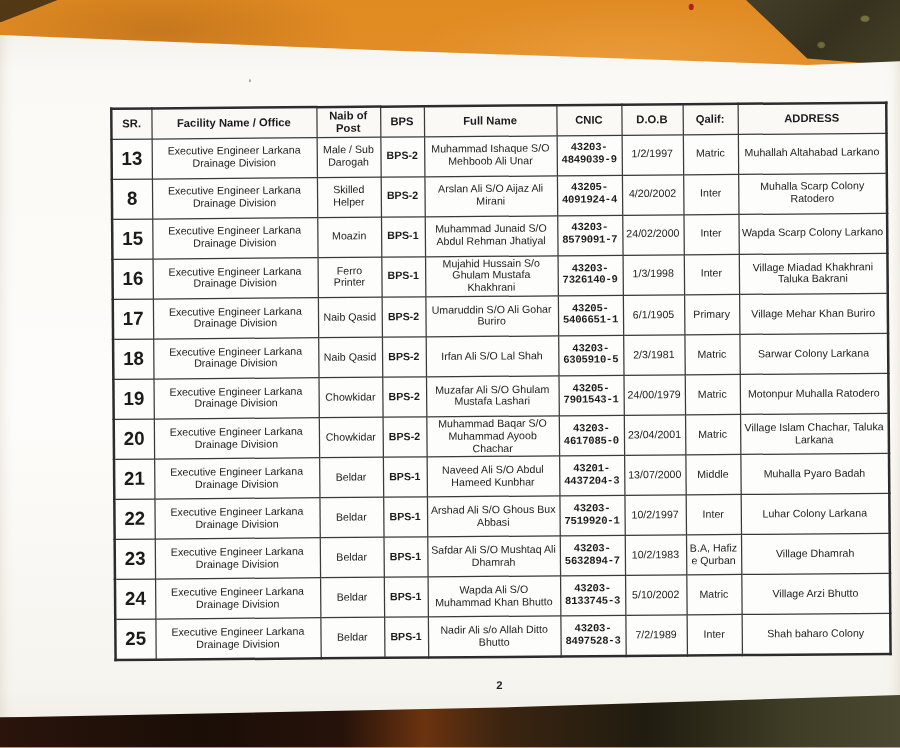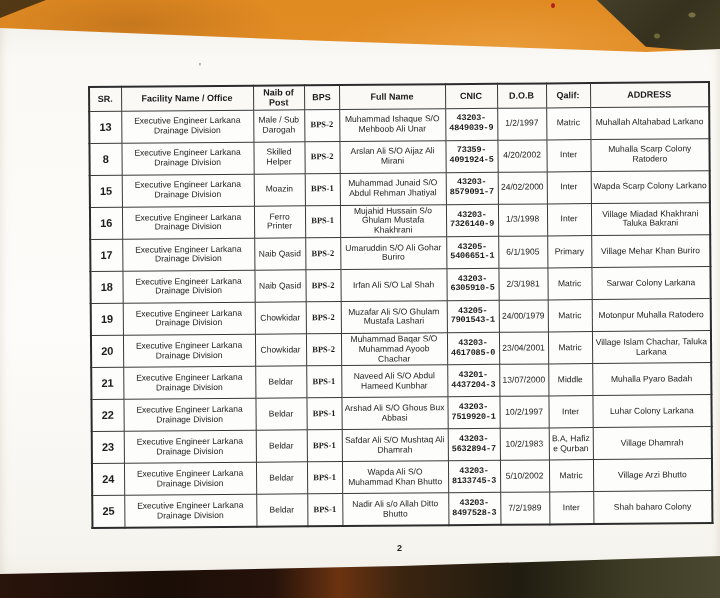--- a/index.html
+++ b/index.html
@@ -63,22 +63,22 @@
     padding:1px 2px;
     overflow:hidden;
     text-align:center;
     vertical-align:middle;
     line-height:1.15;
   }
   table.roster { border:2px solid #2c2c2c; }
   thead th { font-size:9px; font-weight:bold; height:22px; background:#faf9f6; }
   tbody td { font-size:8.5px; height:32px; }
   td.col-office, td.col-fullname { text-align:left; padding-left:3px; }
-  td.col-sr { font-weight:bold; font-size:11px;margin-top:20px; }
-  td.col-bps { font-weight:bold;font-family:Liberation Serif, serif; }
+  td.col-sr { font-weight:bold; font-size:15px;margin-top:20px; }
+  td.col-bps { font-weight:bold; }
   td.col-cnic { font-weight:bold; letter-spacing:-0.2px;font-family:Liberation Mono, monospace; }
   .c0{width:32px}.c1{width:132px}.c2{width:51px}.c3{width:35px}.c4{width:106px}
   .c5{width:52px}.c6{width:49px}.c7{width:44px}.c8{width:119px}
 </style>
 </head>
 <body>
 
 <div class="desk"></div>
 <div class="dark-object"></div>
 <div class="corner-smudge"></div>
@@ -124,21 +124,21 @@
         <td class="col-dob">1/2/1997</td>
         <td class="col-qualification">Matric</td>
         <td class="col-address">Muhallah Altahabad Larkano</td>
       </tr>
       <tr>
         <td class="col-sr">8</td>
         <td class="col-office">Executive Engineer Larkana Drainage Division</td>
         <td class="col-post">Skilled Helper</td>
         <td class="col-bps">BPS-2</td>
         <td class="col-fullname">Arslan Ali S/O Aijaz Ali Mirani</td>
-        <td class="col-cnic">73359-4091924-5</td>
+        <td class="col-cnic">43205-4091924-4</td>
         <td class="col-dob">4/20/2002</td>
         <td class="col-qualification">Inter</td>
         <td class="col-address">Muhalla Scarp Colony Ratodero</td>
       </tr>
       <tr>
         <td class="col-sr">15</td>
         <td class="col-office">Executive Engineer Larkana Drainage Division</td>
         <td class="col-post">Moazin</td>
         <td class="col-bps">BPS-1</td>
         <td class="col-fullname">Muhammad Junaid S/O Abdul Rehman Jhatiyal</td>

